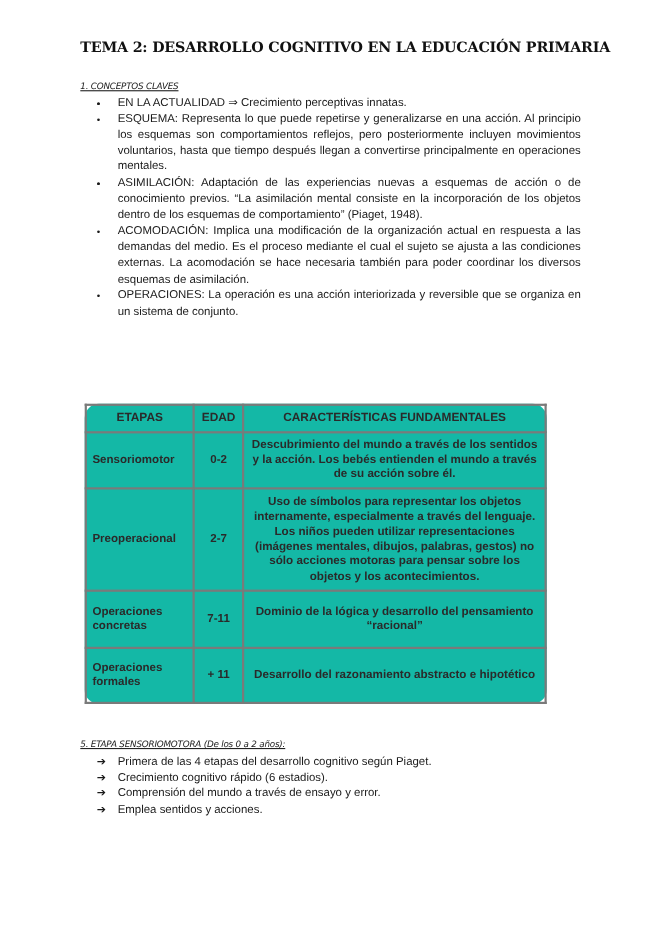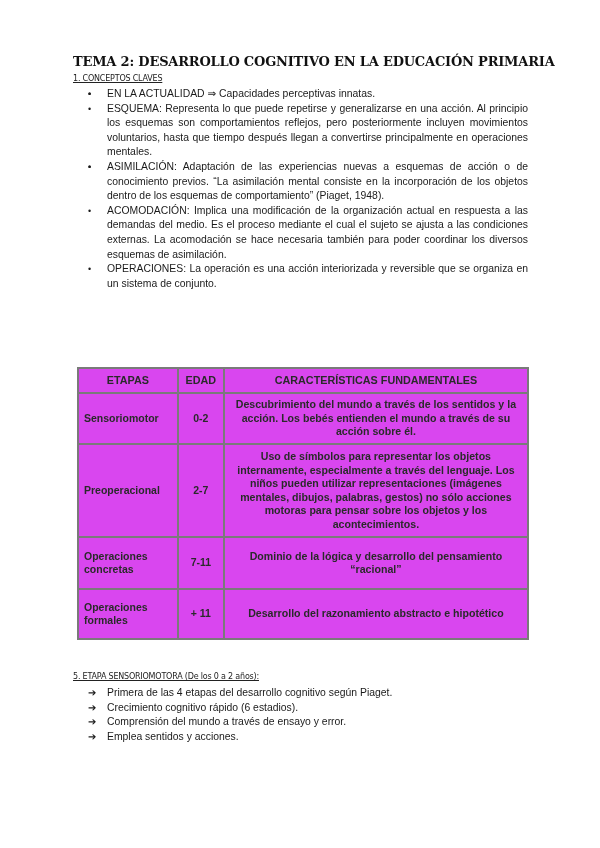--- a/index.html
+++ b/index.html
@@ -1,25 +1,25 @@
 <!DOCTYPE html>
 <html><head>
   <meta charset="utf-8">
   <style>
     html, body { margin: 0; padding: 0; background: #ffffff; }
     body { width: 600px; height: 848px; position: relative; overflow: hidden; color: #111; }
     .page { position: absolute; left: 0; top: 0; width: 600px; height: 848px; }
     .title {
-      position: absolute; left: 73px; top: 54px;
+      position: absolute; left: 73px; top: 36px;
       font-family: "DejaVu Serif", serif; font-weight: bold; font-size: 13px;
       letter-spacing: -0.2px; color: #111; white-space: nowrap;
     }
     .section-heading {
       position: absolute; left: 73px;
-      font-family: "DejaVu Sans", sans-serif; font-size: 8px;
+      font-family: "DejaVu Sans", sans-serif; font-style: italic; font-size: 8px;
       text-decoration: underline; color: #222; white-space: nowrap; letter-spacing: -0.2px;
     }
     .bullets {
       position: absolute; left: 88px; top: 87px; width: 440px;
       margin: 0; padding: 0; list-style: none;
       font-family: "Liberation Sans", sans-serif; font-size: 10.4px; line-height: 14.6px; color: #1a1a1a;
     }
     .bullets li { position: relative; padding-left: 19px; text-align: justify; }
     .bullets li .bullet { position: absolute; left: 0; top: 0; font-size: 9px; }
     .arrows {
@@ -27,23 +27,23 @@
       margin: 0; padding: 0; list-style: none;
       font-family: "Liberation Sans", sans-serif; font-size: 10.4px; line-height: 14.6px; color: #1a1a1a;
     }
     .arrows li { position: relative; padding-left: 19px; }
     .arrows li .arrow { position: absolute; left: 0; top: 0; font-size: 10px; }
     .table-caption {
       position: absolute; left: 73px; top: 349px;
       font-family: "Liberation Sans", sans-serif; font-size: 10.4px; color: #1a1a1a; white-space: nowrap;
     }
     table.stages {
-      position: absolute; left: 77px; top: 367px; width: 452px; height: 270px;
-      border-collapse: collapse; background: #d946ef;
-      font-family: "Liberation Sans", sans-serif; font-weight: bold; font-size: 10.5px; color: #2a2a2a;
+      position: absolute; left: 77px; top: 367px; width: 420px; height: 270px;
+      border-collapse: collapse; background: #14b8a6;
+      font-family: "Liberation Sans", sans-serif; font-weight: bold; font-size: 10.5px; color: #2a2a2a; border-radius: 13px;
     }
     table.stages th, table.stages td {
       border: 2px solid #7a7a7a; padding: 2px 5px; vertical-align: middle; line-height: 13.5px;
     }
     table.stages th { text-align: center; height: 19px; font-size: 10.8px; }
     table.stages td.stage { text-align: left; margin-left: 11px; }
     table.stages td.age { text-align: center; }
     table.stages td.desc { text-align: center; font-size: 10.6px; }
     col.c1 { width: 100px; } col.c2 { width: 46px; } col.c3 { width: 306px; }
   </style>
@@ -54,21 +54,21 @@
   <div class="title">TEMA 2: DESARROLLO COGNITIVO EN LA EDUCACIÓN PRIMARIA</div>
 
   <div class="section-heading" style="top:74px;">1. CONCEPTOS CLAVES</div>
 
   <ul class="bullets">
     <li>
       <span class="bullet">•</span>
     </li>
     <li>
       <span class="bullet">•</span>
-      <span>EN LA ACTUALIDAD ⇒ Capacidades perceptivas innatas.</span>
+      <span>EN LA ACTUALIDAD ⇒ Crecimiento perceptivas innatas.</span>
     </li>
     <li>
       <span class="bullet">•</span>
       <span>ESQUEMA: Representa lo que puede repetirse y generalizarse en una acción. Al principio los esquemas son comportamientos reflejos, pero posteriormente incluyen movimientos voluntarios, hasta que tiempo después llegan a convertirse principalmente en operaciones mentales.</span>
     </li>
     <li>
       <span class="bullet">•</span>
     </li>
     <li>
       <span class="bullet">•</span>

